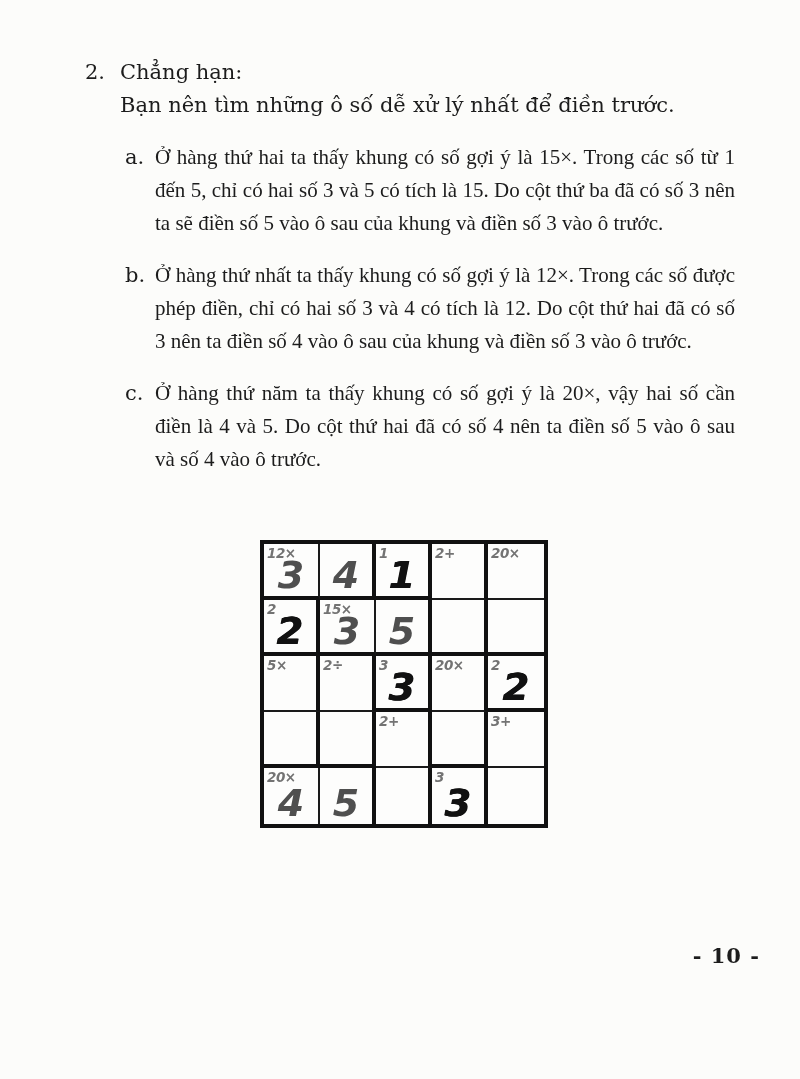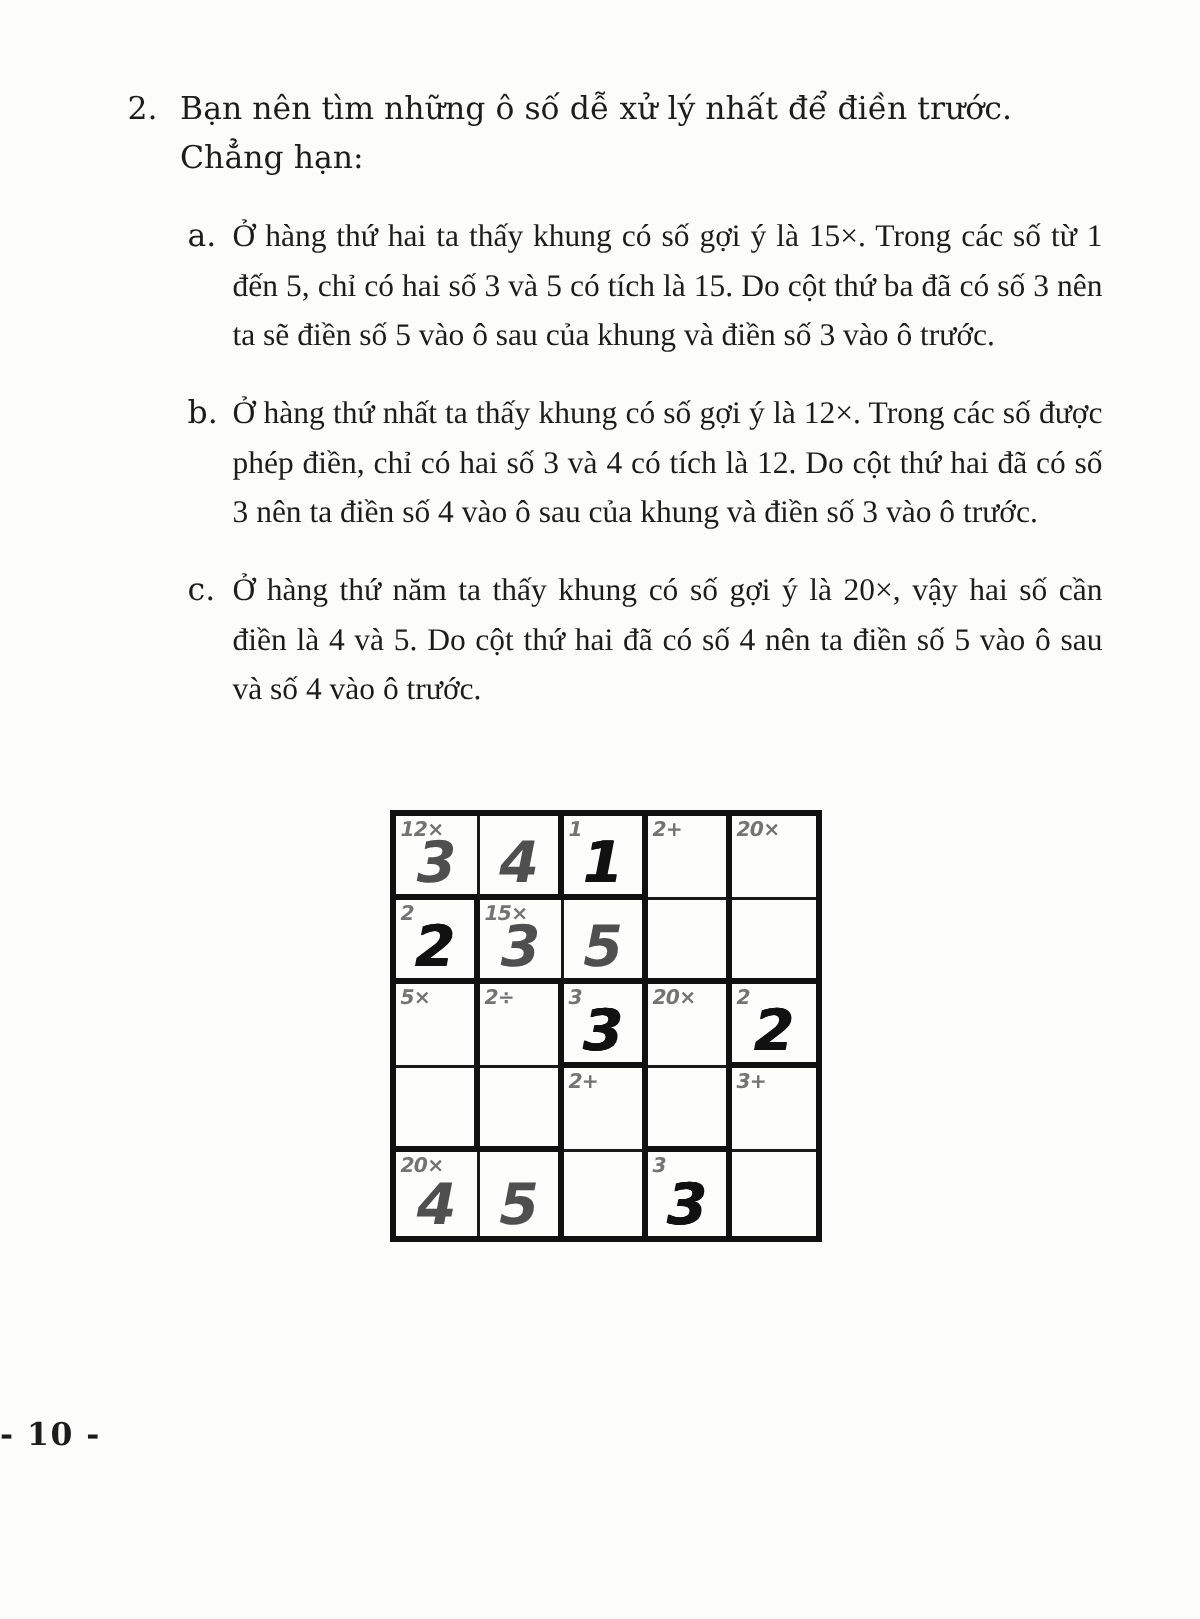--- a/index.html
+++ b/index.html
@@ -49,35 +49,35 @@
     position:absolute;left:0;right:0;bottom:-1px;
     text-align:center;
     font-family:"DejaVu Sans", sans-serif;
     font-size:38px;font-weight:bold;font-style:italic;
     line-height:44px;
   }
   .cell-value.given{color:#111;text-shadow:0.6px 0 #111, -0.4px 0 #111;}
   .cell-value.filled{color:#4f4f4f;}
   .page-number{
     position:absolute;left:0;top:943px;width:760px;
-    text-align:left;
+    text-align:right;
     font-size:21px;font-weight:bold;
     letter-spacing:1px;
   }
 </style>
 </head>
 <body>
 
 <div class="page">
 
   <div class="item">
     <span class="item-marker">2.</span>
     <div class="item-body">
+      <div>Chẳng hạn:</div>
       <div>Bạn nên tìm những ô số dễ xử lý nhất để điền trước.</div>
-      <div>Chẳng hạn:</div>
     </div>
   </div>
 
   <div class="subitems">
     <div class="subitem">
       <span class="sub-marker">a.</span>
       <div class="sub-body">Ở hàng thứ hai ta thấy khung có số gợi ý là 15×. Trong các số từ 1 đến 5, chỉ có hai số 3 và 5 có tích là 15. Do cột thứ ba đã có số 3 nên ta sẽ điền số 5 vào ô sau của khung và điền số 3 vào ô trước.</div>
     </div>
     <div class="subitem">
       <span class="sub-marker">b.</span>

